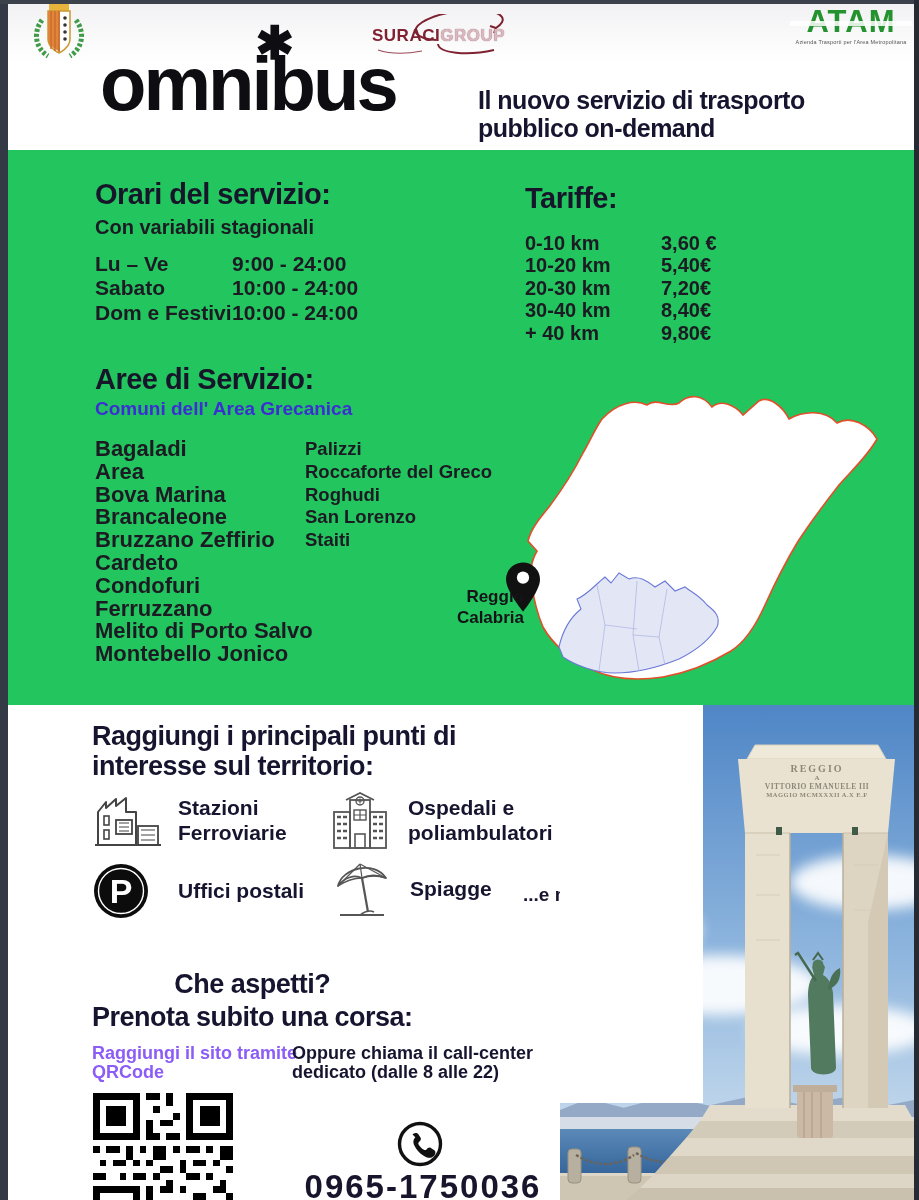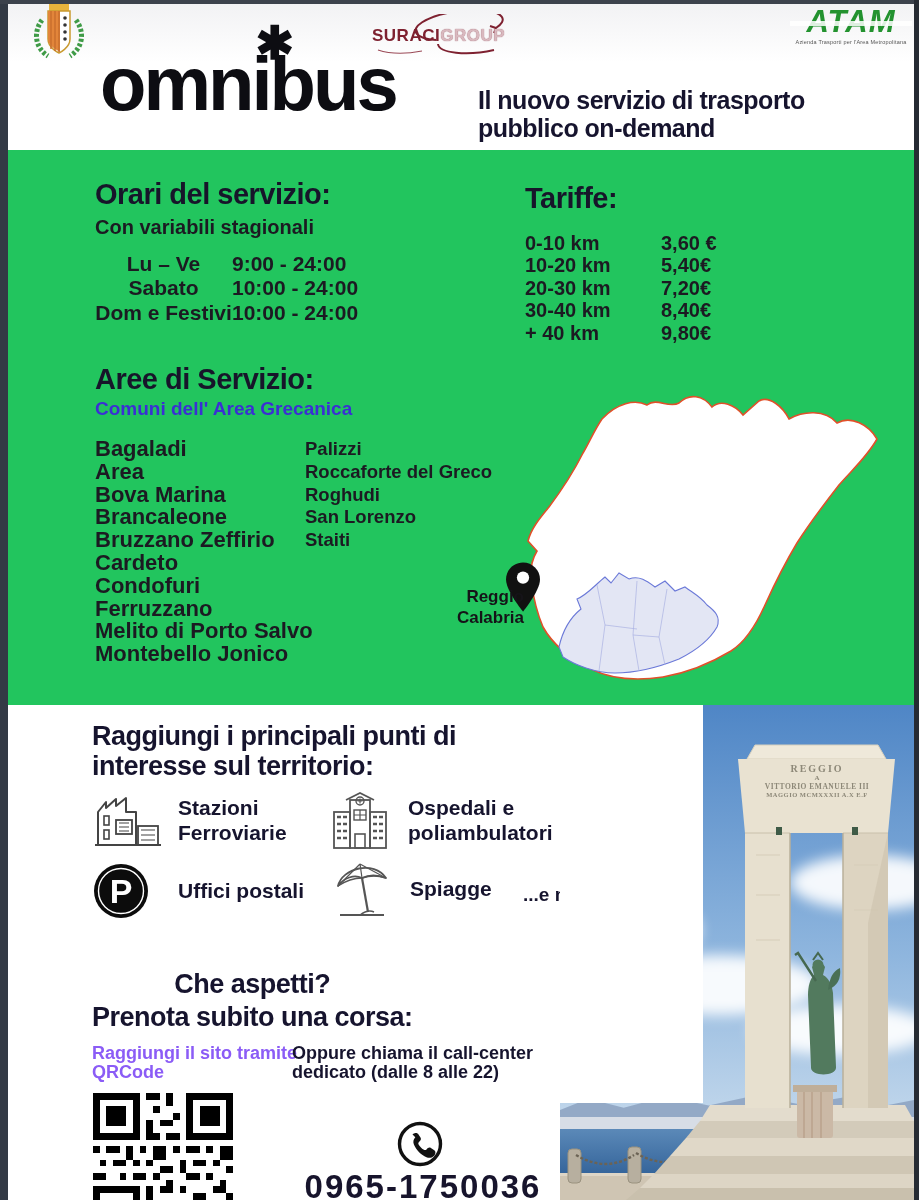--- a/index.html
+++ b/index.html
@@ -16,40 +16,40 @@
   
   .header{position:absolute;left:8px;top:4px;width:906px;height:146px;
     background:linear-gradient(#f2f2f4,#ffffff 40%);}
   .crest{position:absolute;left:20px;top:-4px;}
   .suraci{position:absolute;left:358px;top:10px;width:150px;height:48px;}
   .suraci .line1{position:absolute;left:6px;top:12px;font-size:17px;font-weight:800;letter-spacing:.5px;white-space:nowrap;}
   .suraci .solid{color:#7e2130;}
   .suraci .outline{color:#d9b9bf;text-shadow:0 0 1px #8d4350;}
   .suraci svg{position:absolute;left:0;top:0;}
   .atam{position:absolute;left:778px;top:2px;width:130px;text-align:center;}
-  .atam .word{font-size:31px;font-weight:800;font-style:italic;color:#23922f;letter-spacing:1px;line-height:1;position:relative;}
+  .atam .word{font-size:31px;font-weight:800;color:#23922f;letter-spacing:1px;line-height:1;position:relative;}
   .atam .word .stripe{position:absolute;left:4px;right:4px;top:15px;height:5px;background:rgba(255,255,255,.85);}
   .atam .sub{font-size:5.5px;color:#555;margin-top:2px;letter-spacing:.2px;}
   .wordmark{position:absolute;left:92px;top:42px;font-size:76px;font-weight:800;
     letter-spacing:-3px;color:#0d0d12;line-height:1;}
   .wordmark .bwrap{position:relative;display:inline-block;}
   .wordmark .star{position:absolute;left:-14px;top:-26px;font-size:46px;letter-spacing:0;}
   .tagline{position:absolute;left:470px;top:82px;width:360px;
     font-size:25px;line-height:1.13;font-weight:800;color:#16142e;letter-spacing:-.5px;}
 
   
   .yellow{position:absolute;left:8px;top:150px;width:906px;height:555px;background:#22c55e;color:#1c1a22;padding-left:28px;}
   .h1{font-size:29px;font-weight:800;letter-spacing:-.5px;color:#17152a;}
   .sub-bold{font-size:20px;font-weight:800;color:#1c1a22;}
   .orari{position:absolute;left:87px;top:28px;}
   .orari .h1{margin:0;}
   .orari .sub-bold{margin-top:5px;}
   .sched{position:absolute;left:87px;top:102px;font-size:21px;font-weight:800;line-height:1.16;}
   .sched .row{display:flex;}
-  .sched .lab{width:137px;text-align:center;}
+  .sched .lab{width:137px;}
   .tariffe{position:absolute;left:517px;top:32px;}
   .trows{position:absolute;left:517px;top:82px;font-size:20px;font-weight:800;line-height:1.12;}
   .trows .row{display:flex;}
   .trows .lab{width:136px;}
   .aree-title{position:absolute;left:87px;top:213px;}
   .aree-sub{position:absolute;left:87px;top:248px;font-size:19px;font-weight:800;color:#3b2fd4;}
   .col1{position:absolute;left:87px;top:288px;font-size:22px;font-weight:800;line-height:22.8px;}
   .col2{position:absolute;left:297px;top:288px;font-size:18.5px;font-weight:800;line-height:22.8px;}
   .map{position:absolute;left:499px;top:235px;}
   .pin{position:absolute;left:498px;top:412px;}

